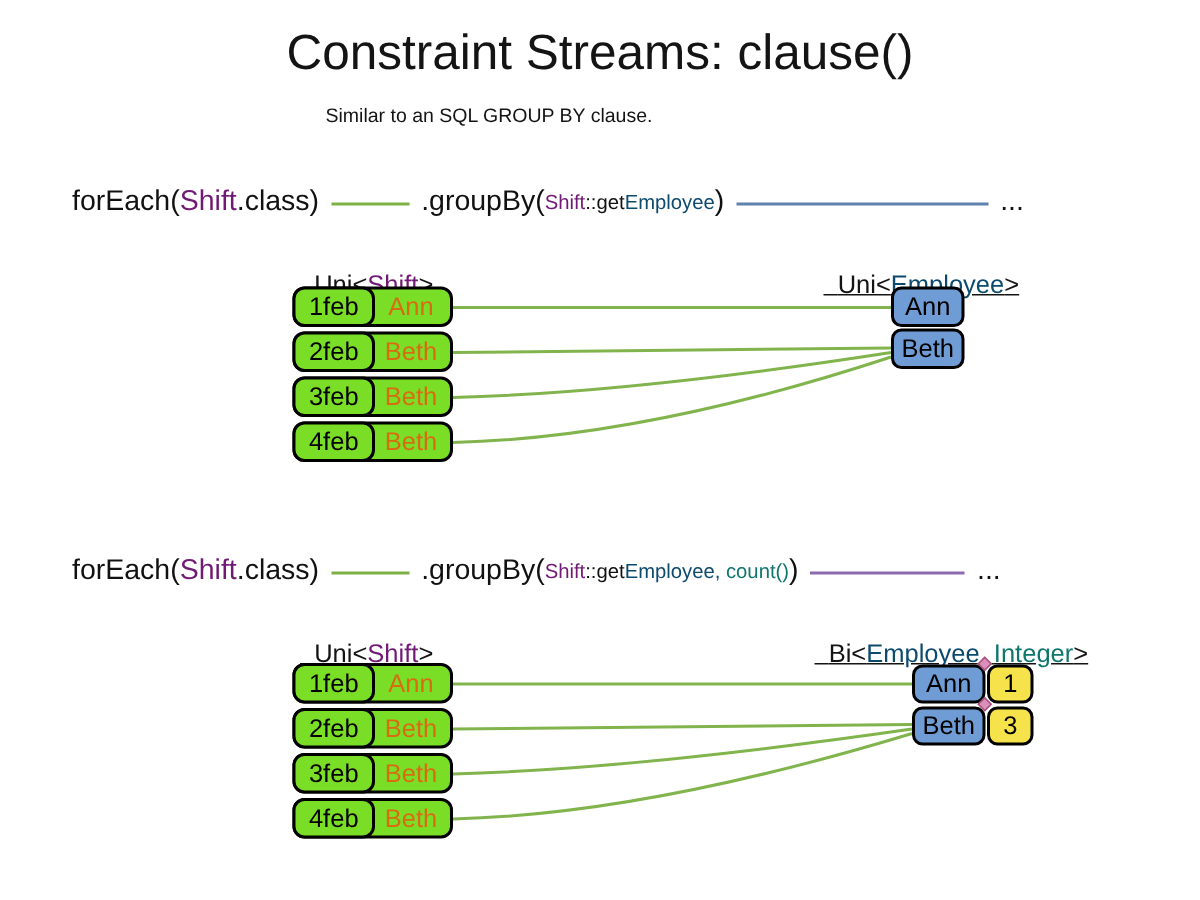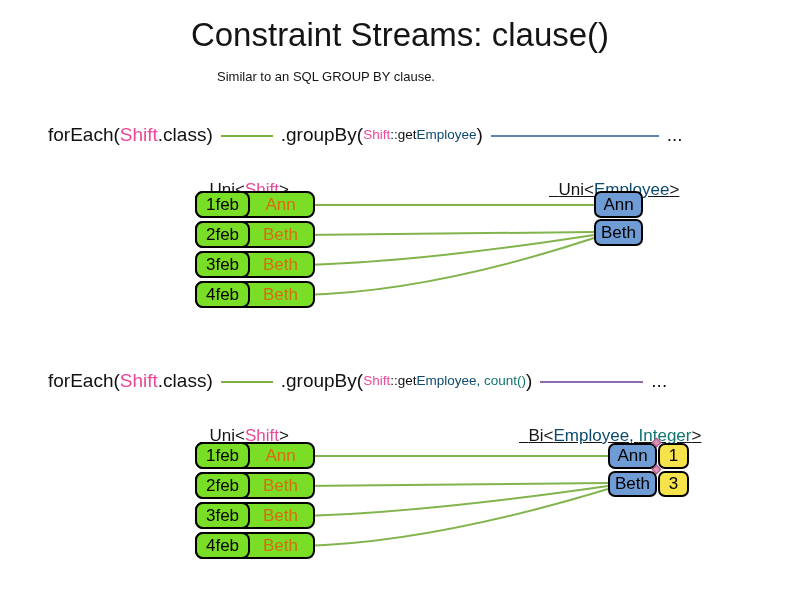--- a/index.html
+++ b/index.html
@@ -8,34 +8,34 @@
     background:#ffffff;font-family:"Liberation Sans",sans-serif;color:#111;
   }
   .abs{position:absolute;}
   
   .title{top:16px;left:0;width:800px;text-align:center;font-size:33px;color:#141414;}
   .subtitle{top:69px;left:0;width:652px;text-align:center;font-size:13px;color:#141414;}
   
   .codeline{display:flex;align-items:center;height:27px;font-size:19px;white-space:pre;justify-content:space-between;}
   .codeline1{left:48px;top:121px;}
   .codeline2{left:48px;top:367px;}
-  .c-green{color:#ec4899;}
+  .c-green{color:#701a75;}
   .c-blue{color:#0c4a6e;}
   .c-gold{color:#0f766e;}
   .sm{font-size:13.5px;}
   .conn{height:0;border-top:2px solid;margin:2px 8px 0 8px;}
   .conn-green{width:52px;border-color:#7CB044;}
   .conn-blue{width:168px;border-color:#5E81AD;}
   .conn-purple{width:103px;border-color:#8E6BAE;}
   
   .typelabel{font-size:17px;white-space:pre;color:#141414;text-decoration:underline;}
   
   .shift-table{width:107px;}
   .shift-row{
-    box-sizing:border-box;width:120px;height:27px;margin-bottom:3px;
+    box-sizing:border-box;width:107px;height:27px;margin-bottom:3px;
     background:#7ADE27;border:2px solid #000;border-radius:8px;
     display:flex;align-items:stretch;
   }
   .cell-date{
     box-sizing:border-box;width:55px;margin:-2px;background:#7ADE27;
     border:2px solid #000;border-radius:8px;
     display:flex;align-items:center;justify-content:center;
     font-size:17px;color:#000;
   }
   .cell-name{
@@ -126,21 +126,21 @@
   <span>forEach(</span><span class="c-green">Shift</span><span>.class)</span>
   <span class="conn conn-green"></span>
   <span>.groupBy(</span><span class="sm c-green">Shift</span><span class="sm">::get</span><span class="sm c-blue">Employee</span><span class="sm c-blue">, </span><span class="sm c-gold">count()</span><span>)</span>
   <span class="conn conn-purple"></span>
   <span>...</span>
 </div>
 
 <div class="abs typelabel" style="left:200px;top:406px;">
   <span>Uni&lt;</span><span class="c-green">Shift</span><span>&gt;</span>
 </div>
-<div class="abs typelabel" style="left:519px;top:406px;">
+<div class="abs typelabel" style="left:543px;top:406px;">
   <span>Bi&lt;</span><span class="c-blue">Employee</span><span class="c-blue">, </span><span class="c-gold">Integer</span><span>&gt;</span>
 </div>
 
 <div class="abs shift-table" style="left:195px;top:442px;">
   <div class="shift-row">
     <div class="cell-date">1feb</div>
     <div class="cell-name">Ann</div>
   </div>
   <div class="shift-row">
     <div class="cell-date">2feb</div>

